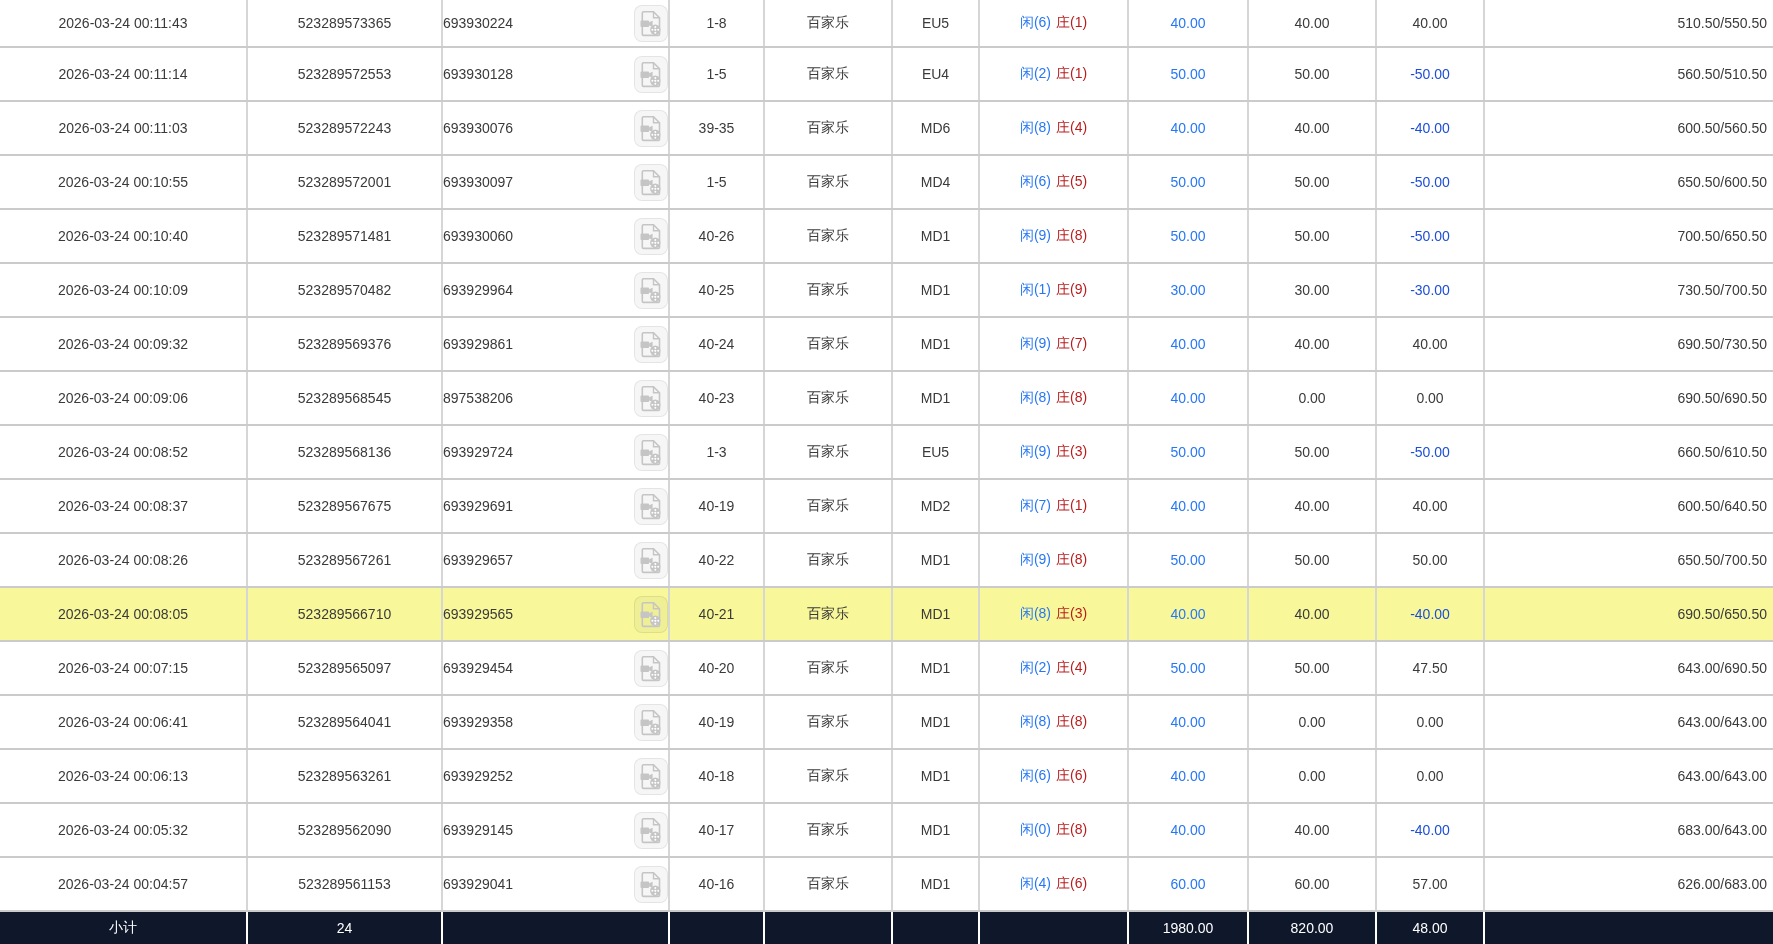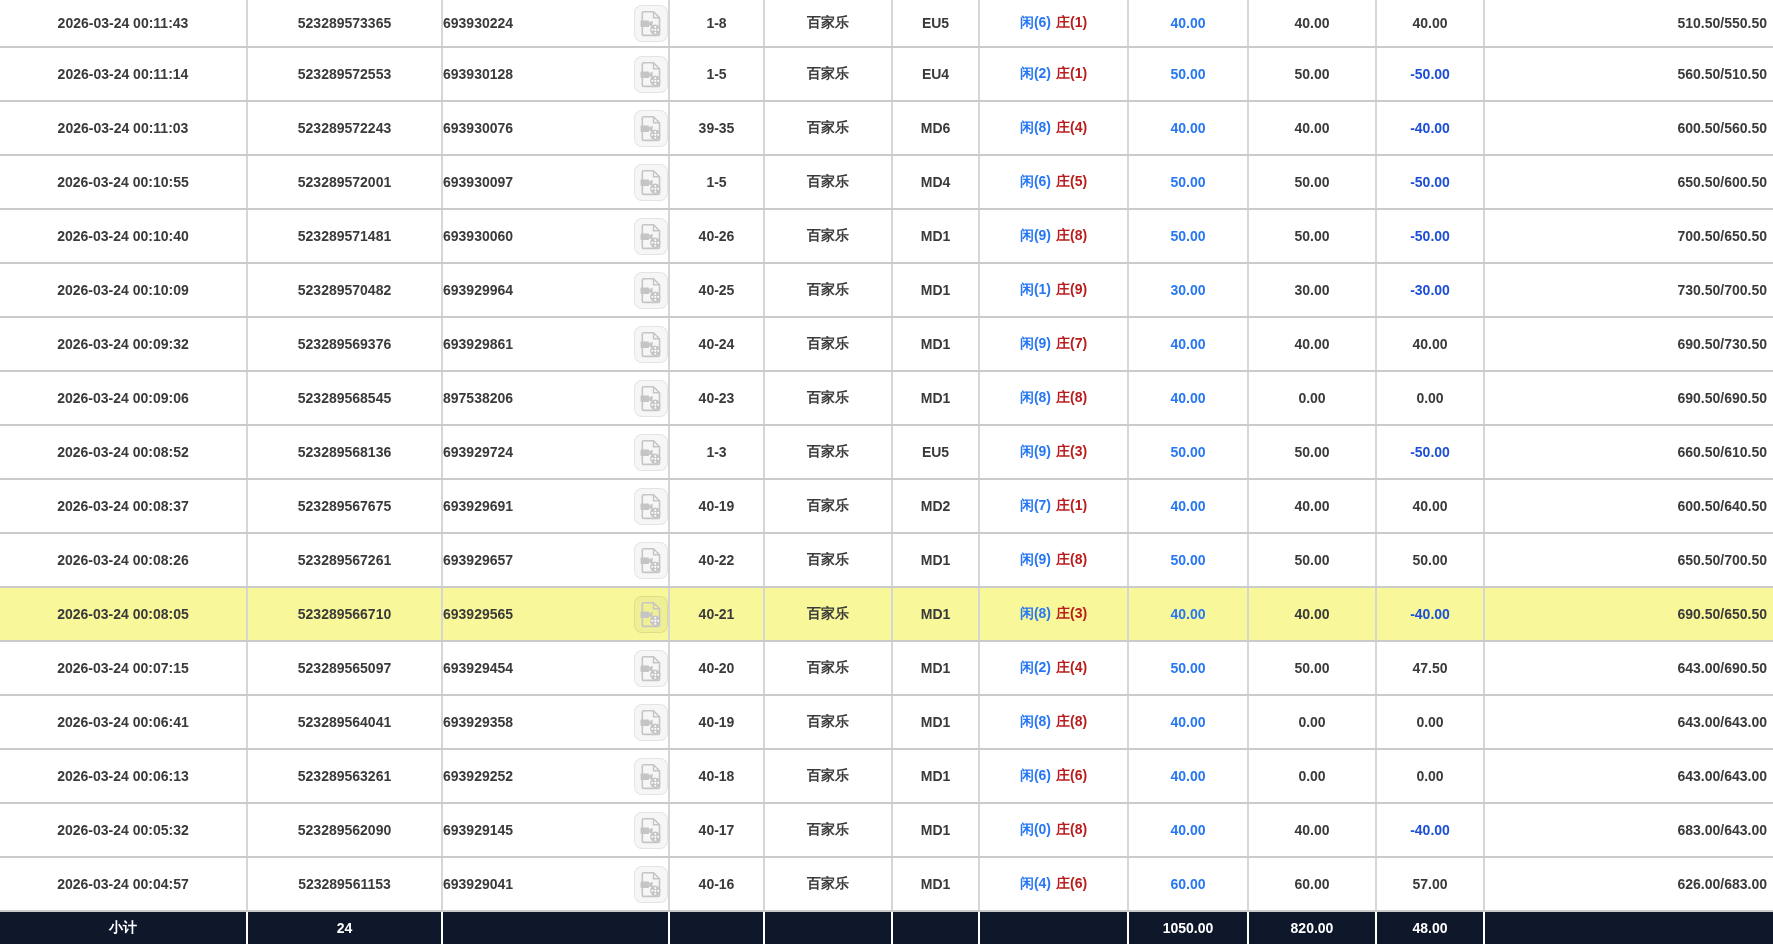--- a/index.html
+++ b/index.html
@@ -1,19 +1,19 @@
 <!DOCTYPE html>
 <html><head>
 <meta charset="utf-8">
 <style>
   * { box-sizing: border-box; }
   html, body { margin: 0; padding: 0; background: #fff; }
   .screen {
     width: 1773px; height: 944px; overflow: hidden; background: #fff;
-    font-family: "Liberation Sans", sans-serif; font-size: 14px; color: #3a3a3a; font-weight: bold;
+    font-family: "Liberation Sans", sans-serif; font-size: 14px; color: #3a3a3a;
   }
   table.records { border-collapse: collapse; table-layout: fixed; width: 1773px; }
   td {
     border: 2px solid #d6d6d6; border-top-color: #cbcbcb; border-bottom-color: #cbcbcb;
     text-align: center; vertical-align: middle; padding: 0;
     overflow: hidden; white-space: nowrap;
   }
   td:first-child { border-left: none; }
   td:last-child  { border-right: none; }
   tbody tr { height: 54px; background: #fff; }
@@ -691,20 +691,20 @@
       </tbody>
     <tfoot>
       <tr>
         <td>小计</td>
         <td>24</td>
         <td></td>
         <td></td>
         <td></td>
         <td></td>
         <td></td>
-        <td>1050.00</td>
+        <td>1980.00</td>
         <td>820.00</td>
         <td>48.00</td>
         <td></td>
       </tr>
     </tfoot>
   </table>
 </div>
 
 </body></html>

